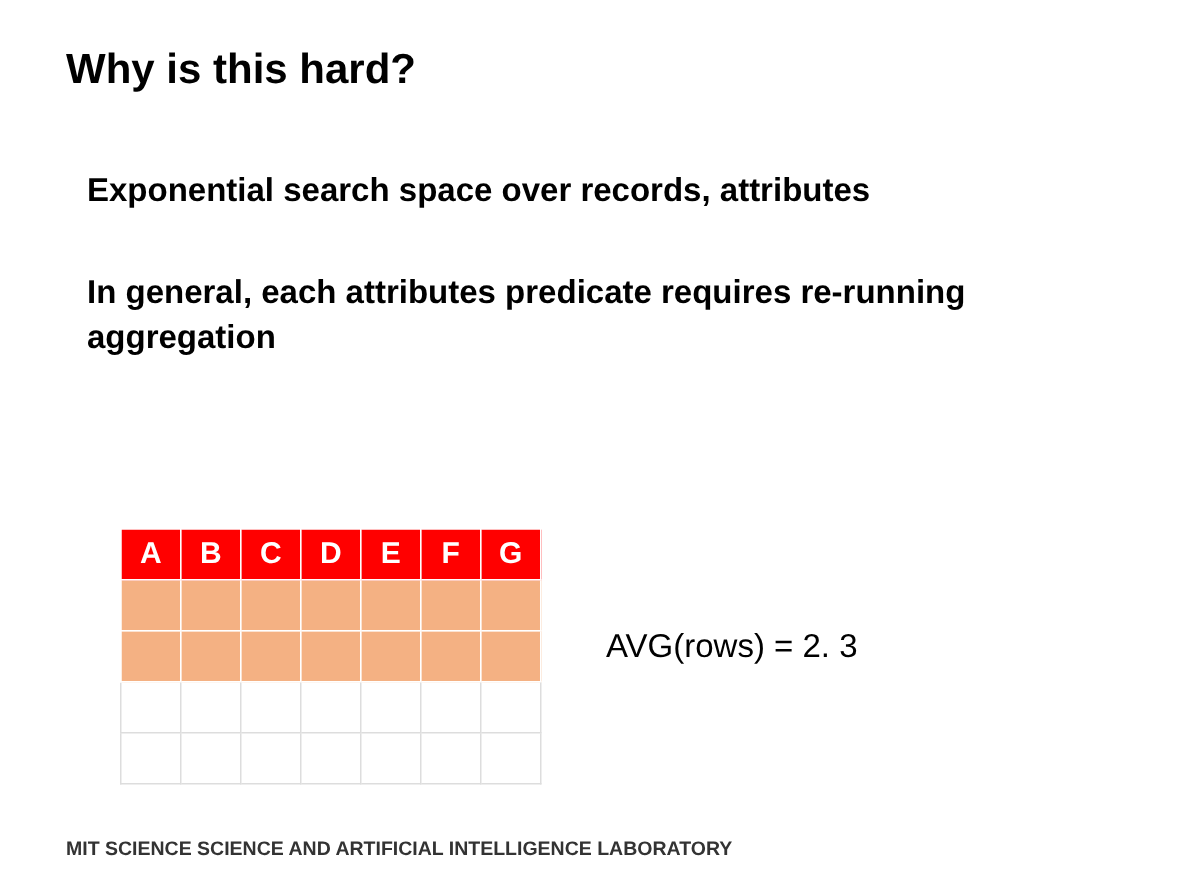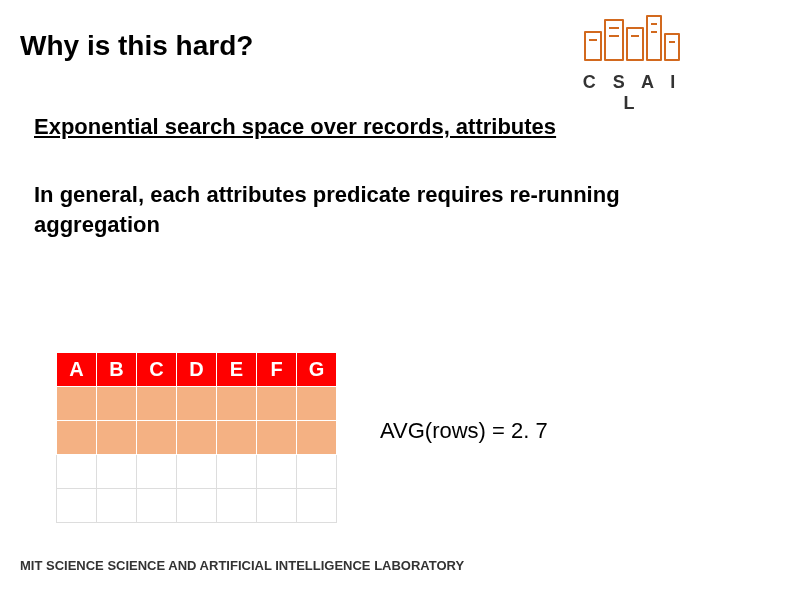--- a/index.html
+++ b/index.html
@@ -1,56 +1,37 @@
 <!DOCTYPE html>
 <html><head>
 <meta charset="utf-8">
 <style>
   * { box-sizing: border-box; margin: 0; padding: 0; }
   html, body { width: 791px; height: 593px; background: #fff; font-family: Arial, Helvetica, sans-serif; color: #000; }
-  .slide { position: relative; width: 707px; height: 593px; }
+  .slide { position: relative; width: 707px; height: 593px; margin-left: 24px; }
   .title { position: absolute; top: 30px; left: 20px; font-size: 28px; font-weight: bold; }
   .logo { position: absolute; top: 10px; right: 20px; width: 110px; text-align: center; }
   .logo-text { font-family: Arial, sans-serif; font-size: 18px; font-weight: bold; letter-spacing: 6px; color: #333; margin-top: 4px; }
-  .body1 { position: absolute; top: 114px; left: 34px; right: 40px; font-size: 22px; font-weight: bold; text-decoration: underline; }
+  .body1 { position: absolute; top: 114px; left: 34px; right: 40px; font-size: 22px; font-weight: bold; }
   .body2 { position: absolute; top: 180px; left: 34px; right: 40px; font-size: 22px; font-weight: bold; line-height: 1.35; }
   .table { position: absolute; top: 352px; left: 56px; border-collapse: collapse; }
   .table th { background: #ff0000; color: #fff; font-weight: bold; font-size: 20px; width: 40px; height: 34px; border: 1px solid #fff; text-align: center; }
   .table td { width: 40px; height: 34px; border: 1px solid #fff; }
   .table tr.shaded td { background: #f4b183; }
   .table tr.plain td { background: #fff; border: 1px solid #ddd; }
   .avg { position: absolute; top: 418px; left: 380px; font-size: 22px; }
   .footer { position: absolute; bottom: 20px; left: 20px; font-size: 13px; font-weight: bold; color: #333; }
 </style>
 </head>
 <body>
 
 <div class="slide">
 
   <div class="title">Why is this hard?</div>
 
-  <div class="logo">
-    <svg width="110" height="54" viewBox="0 0 110 54">
-      <g fill="none" stroke="#d2691e" stroke-width="2" stroke-linejoin="round">
-        <rect x="8" y="22" width="16" height="28"></rect>
-        <rect x="28" y="10" width="18" height="40"></rect>
-        <rect x="50" y="18" width="16" height="32"></rect>
-        <rect x="70" y="6" width="14" height="44"></rect>
-        <rect x="88" y="24" width="14" height="26"></rect>
-        <line x1="12" y1="30" x2="20" y2="30"></line>
-        <line x1="32" y1="18" x2="42" y2="18"></line>
-        <line x1="32" y1="26" x2="42" y2="26"></line>
-        <line x1="54" y1="26" x2="62" y2="26"></line>
-        <line x1="74" y1="14" x2="80" y2="14"></line>
-        <line x1="74" y1="22" x2="80" y2="22"></line>
-        <line x1="92" y1="32" x2="98" y2="32"></line>
-      </g>
-    </svg>
-    <div class="logo-text">C S A I L</div>
-  </div>
 
   <div class="body1">Exponential search space over records, attributes</div>
   <div class="body2">In general, each attributes predicate requires re-running aggregation</div>
 
   <table class="table">
     <tbody>
         <tr>
       <th>A</th>
       <th>B</th>
       <th>C</th>
@@ -91,17 +72,17 @@
           <td></td>
           <td></td>
           <td></td>
           <td></td>
           <td></td>
           <td></td>
         </tr>
   </tbody>
     </table>
 
-  <div class="avg">AVG(rows) = 2. 7</div>
+  <div class="avg">AVG(rows) = 2. 3</div>
 
   <div class="footer">MIT SCIENCE SCIENCE AND ARTIFICIAL INTELLIGENCE LABORATORY</div>
 
 </div>
 
 </body></html>

